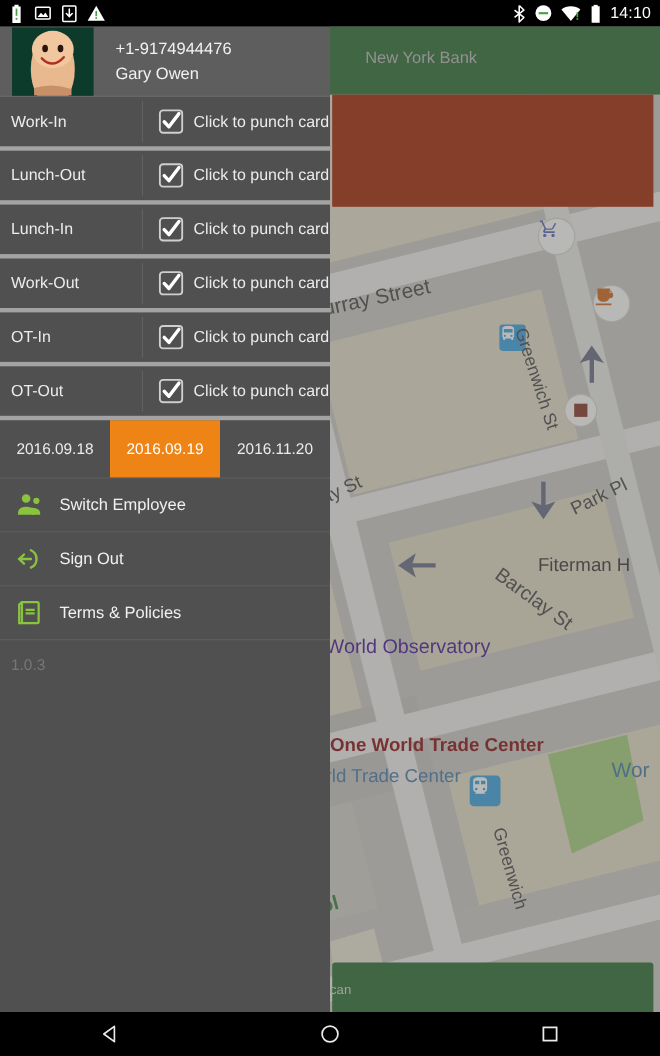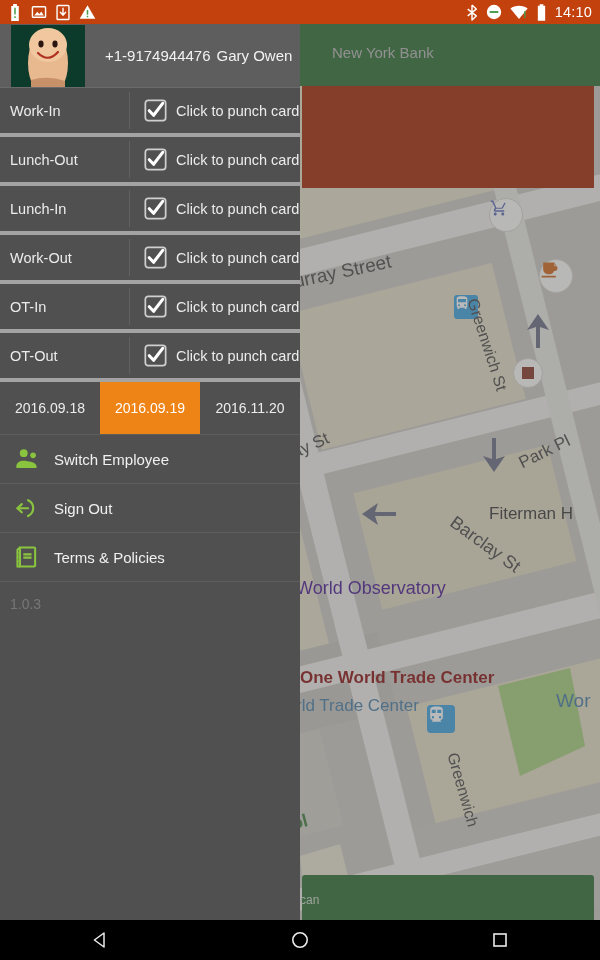--- a/index.html
+++ b/index.html
@@ -4,21 +4,21 @@
 <style>
   * { margin:0; padding:0; box-sizing:border-box; }
   html,body { width:600px; height:960px; overflow:hidden; background:#000; }
   body { font-family:"Liberation Sans", sans-serif; -webkit-font-smoothing:antialiased; }
 
   #screen { position:relative; width:600px; height:960px; overflow:hidden; background:#3c3c3c; }
 
   
   #statusbar {
     position:absolute; left:0; top:0; width:600px; height:24px;
-    background:#c2410c; display:flex; align-items:center;
+    background:#000000; display:flex; align-items:center;
     padding:0 8px; z-index:60;
   }
   #statusbar .left { display:flex; align-items:center; gap:9px; }
   #statusbar .right { margin-left:auto; display:flex; align-items:center; gap:8px; }
   #statusbar .clock { color:#fff; font-size:14.5px; letter-spacing:.2px; }
   .sicon { display:block; }
 
   
   #mapwrap {
     position:absolute; left:0; top:24px; width:600px; height:896px;
@@ -68,21 +68,21 @@
   #profile {
     position:relative; height:64px; background:#5e5e5e;
     display:flex; align-items:center;
     border-bottom:1px solid #6a6a6a;
   }
   #avatar {
     width:74px; height:62px; margin-left:11px; position:relative;
     overflow:hidden; background:#0c3a28; flex:none;
   }
   #avatar svg { display:block; }
-  #profile .pinfo { margin-left:20px; display:flex; flex-direction:row; gap:6px; }
+  #profile .pinfo { margin-left:20px; display:flex; flex-direction:column; gap:6px; }
   #profile .phone { color:#f2f2f2; font-size:15px; }
   #profile .pname { color:#f2f2f2; font-size:15px; }
 
   .punchrow {
     position:relative; height:49px; display:flex; align-items:center;
     border-bottom:4px solid #a3a3a3;
   }
   .punchrow .plabel {
     width:129px; padding-left:10px; color:#ececec; font-size:14.5px; flex:none;
   }

